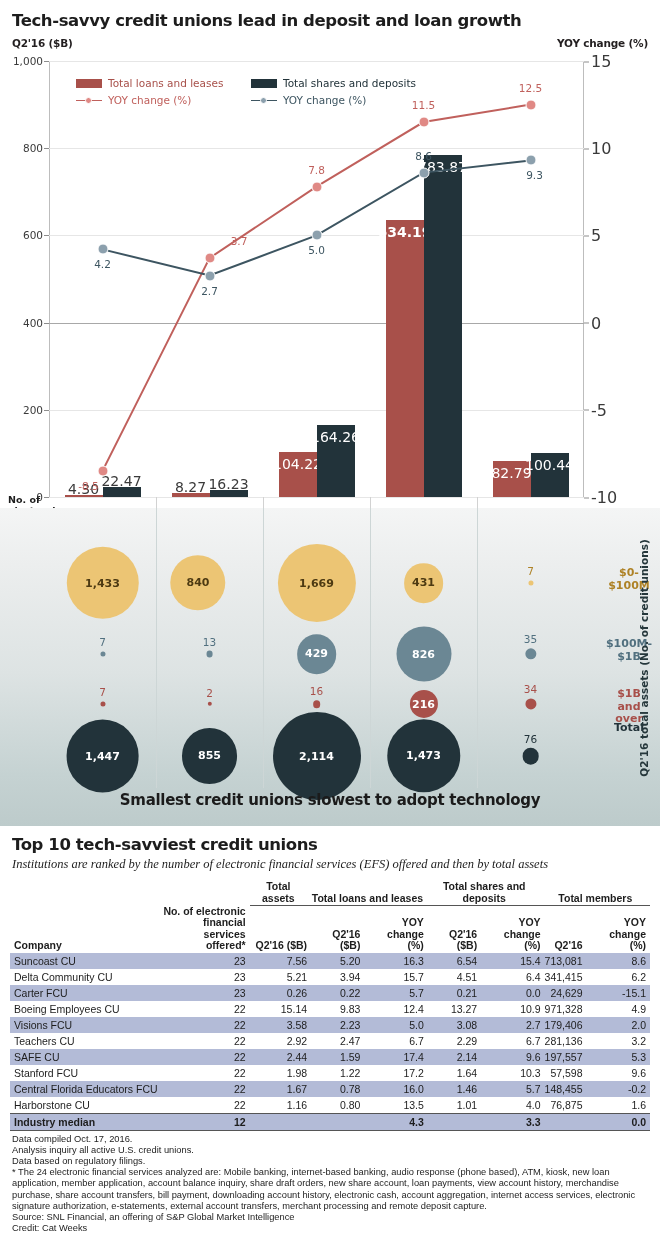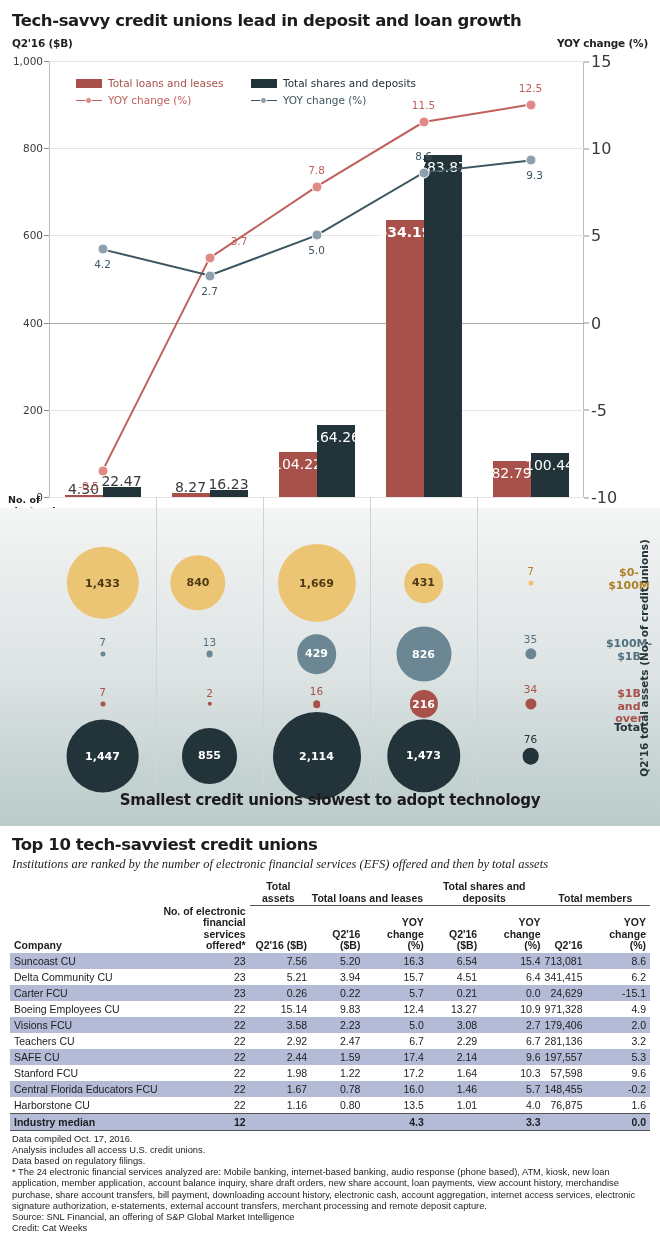--- a/index.html
+++ b/index.html
@@ -664,19 +664,19 @@
           <td class="num"></td>
           <td class="num">3.3</td>
           <td class="num"></td>
           <td class="num">0.0</td>
         </tr>
       </tbody>
   </table>
 
   <div id="notes">
     <div>Data compiled Oct. 17, 2016.</div>
-    <div>Analysis includes all access U.S. credit unions.</div>
+    <div>Analysis inquiry all active U.S. credit unions.</div>
     <div>Data based on regulatory filings.</div>
     <div class="wrapline">* The 24 electronic financial services analyzed are: Mobile banking, internet-based banking, audio response (phone based), ATM, kiosk, new loan application, member application, account balance inquiry, share draft orders, new share account, loan payments, view account history, merchandise purchase, share account transfers, bill payment, downloading account history, electronic cash, account aggregation, internet access services, electronic signature authorization, e-statements, external account transfers, merchant processing and remote deposit capture.</div>
     <div>Source: SNL Financial, an offering of S&amp;P Global Market Intelligence</div>
     <div>Credit: Cat Weeks</div>
   </div>
 </div>
 
 </body></html>

